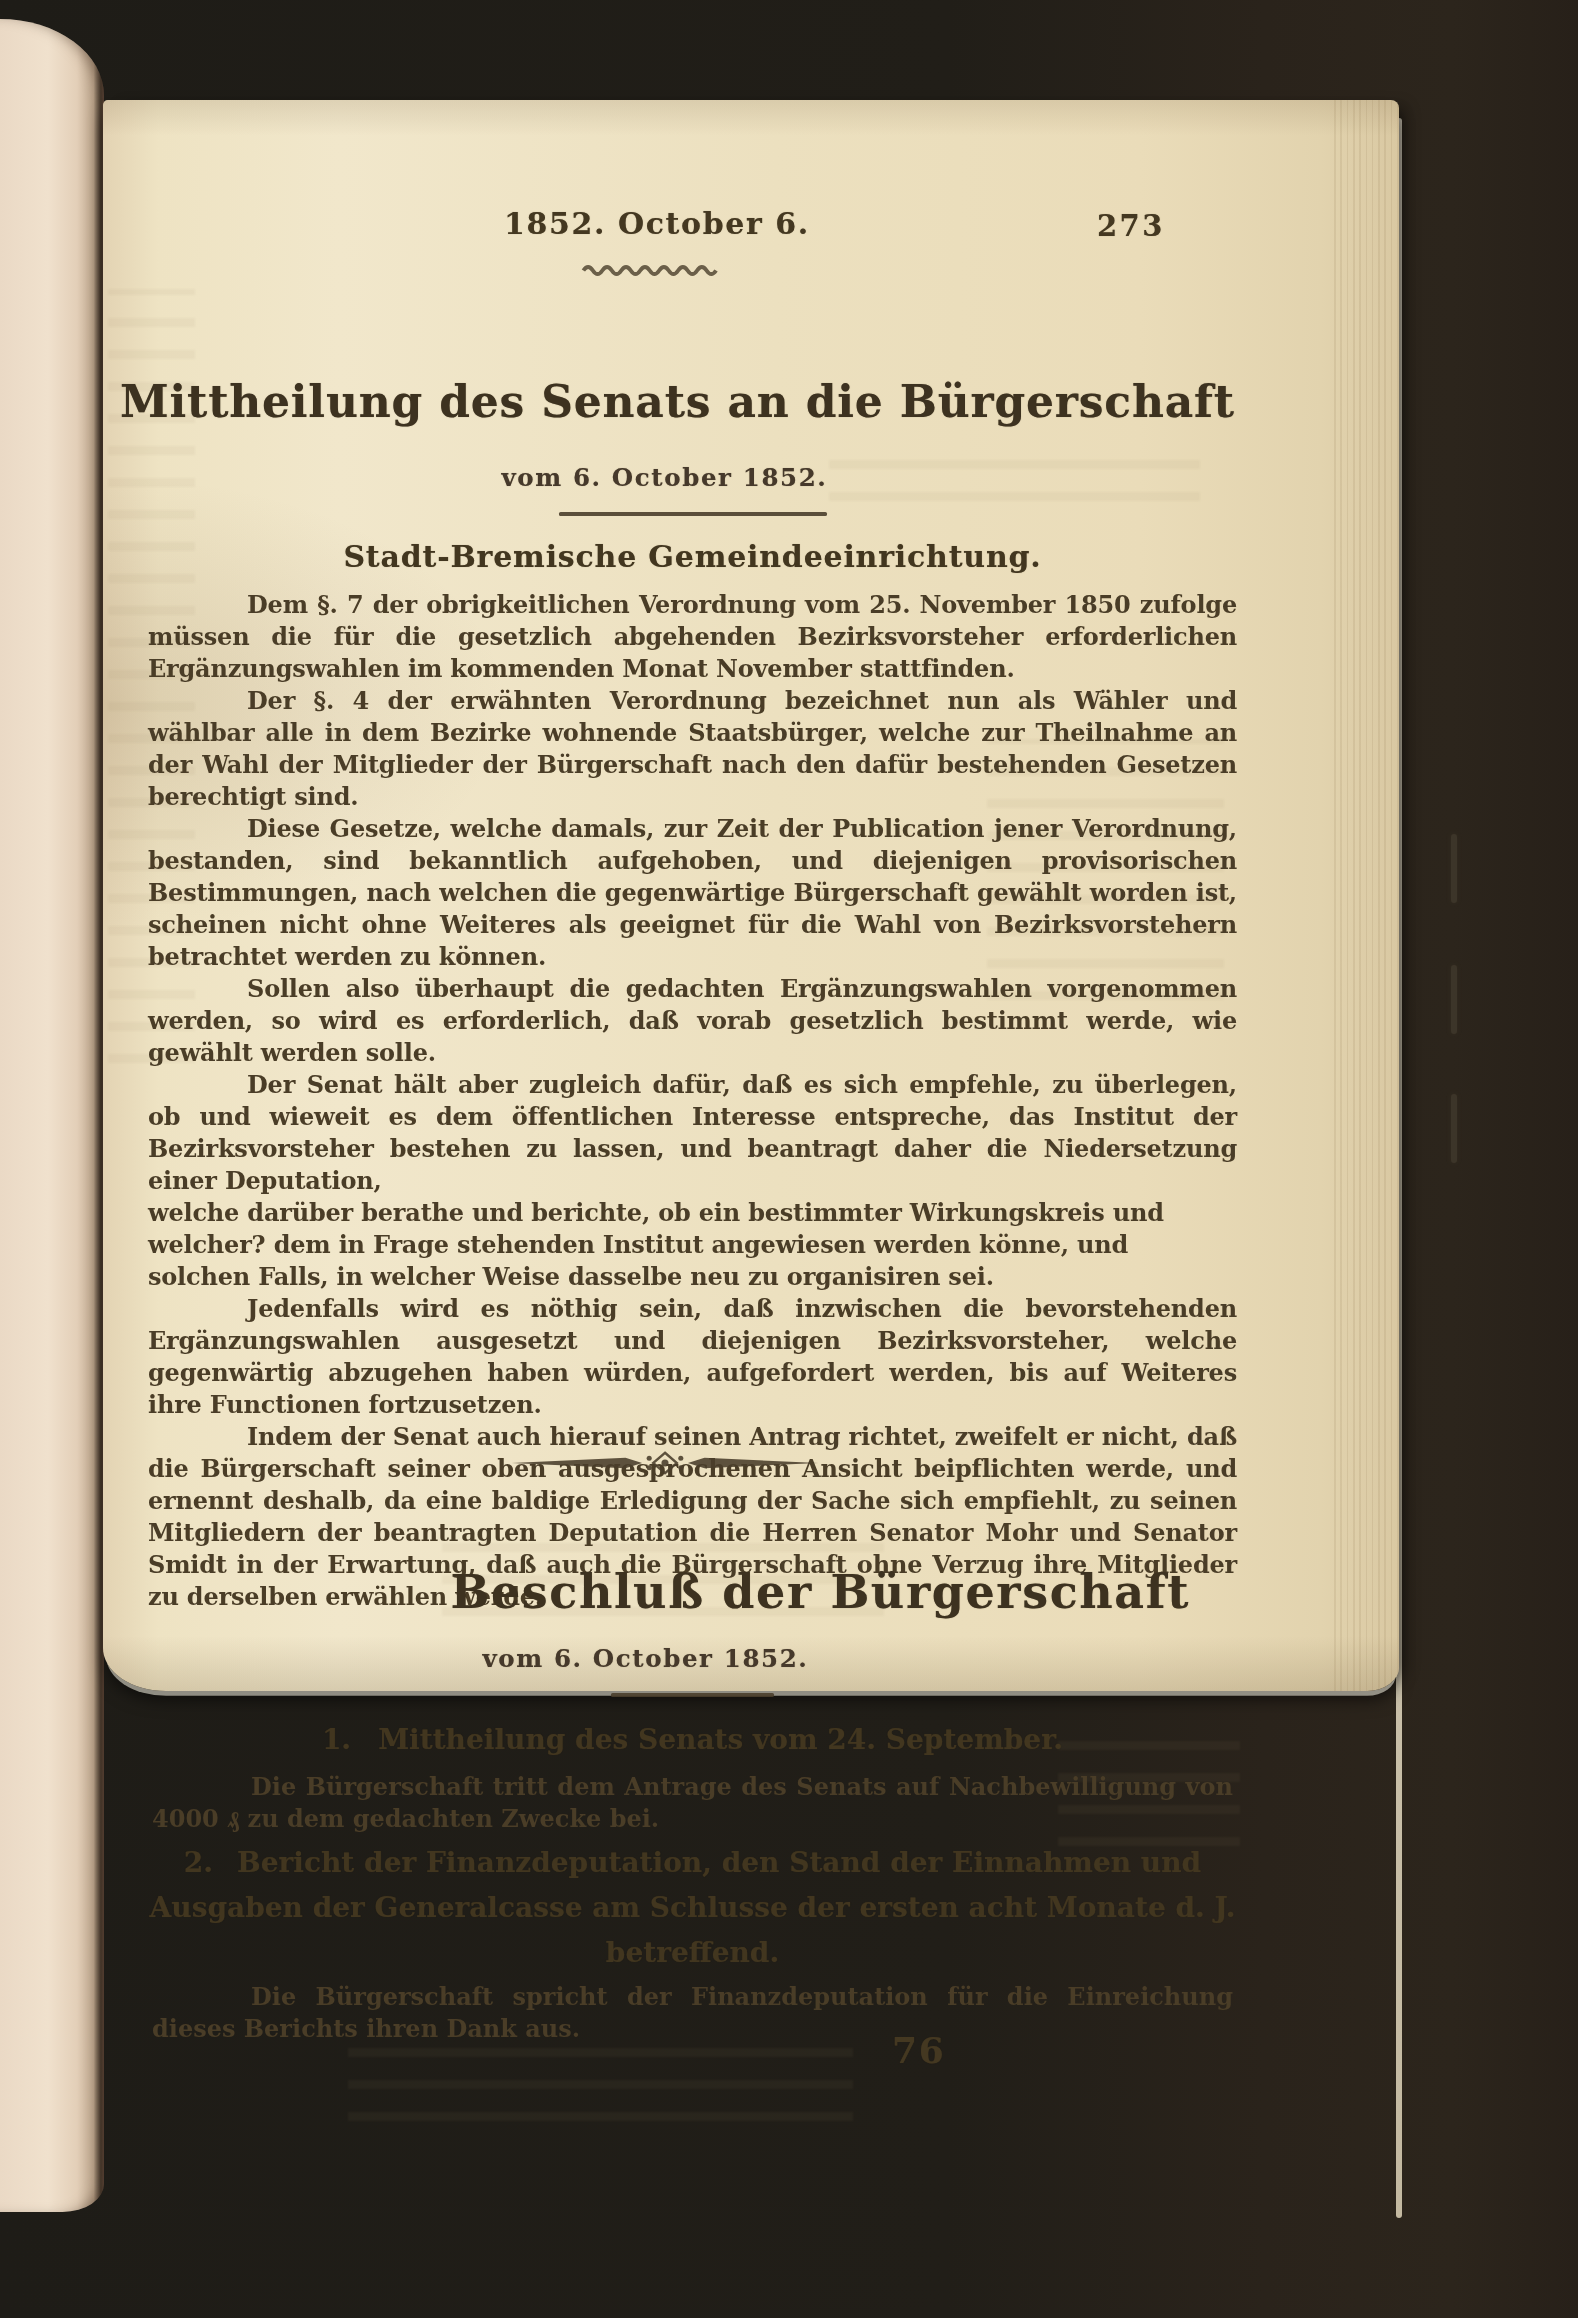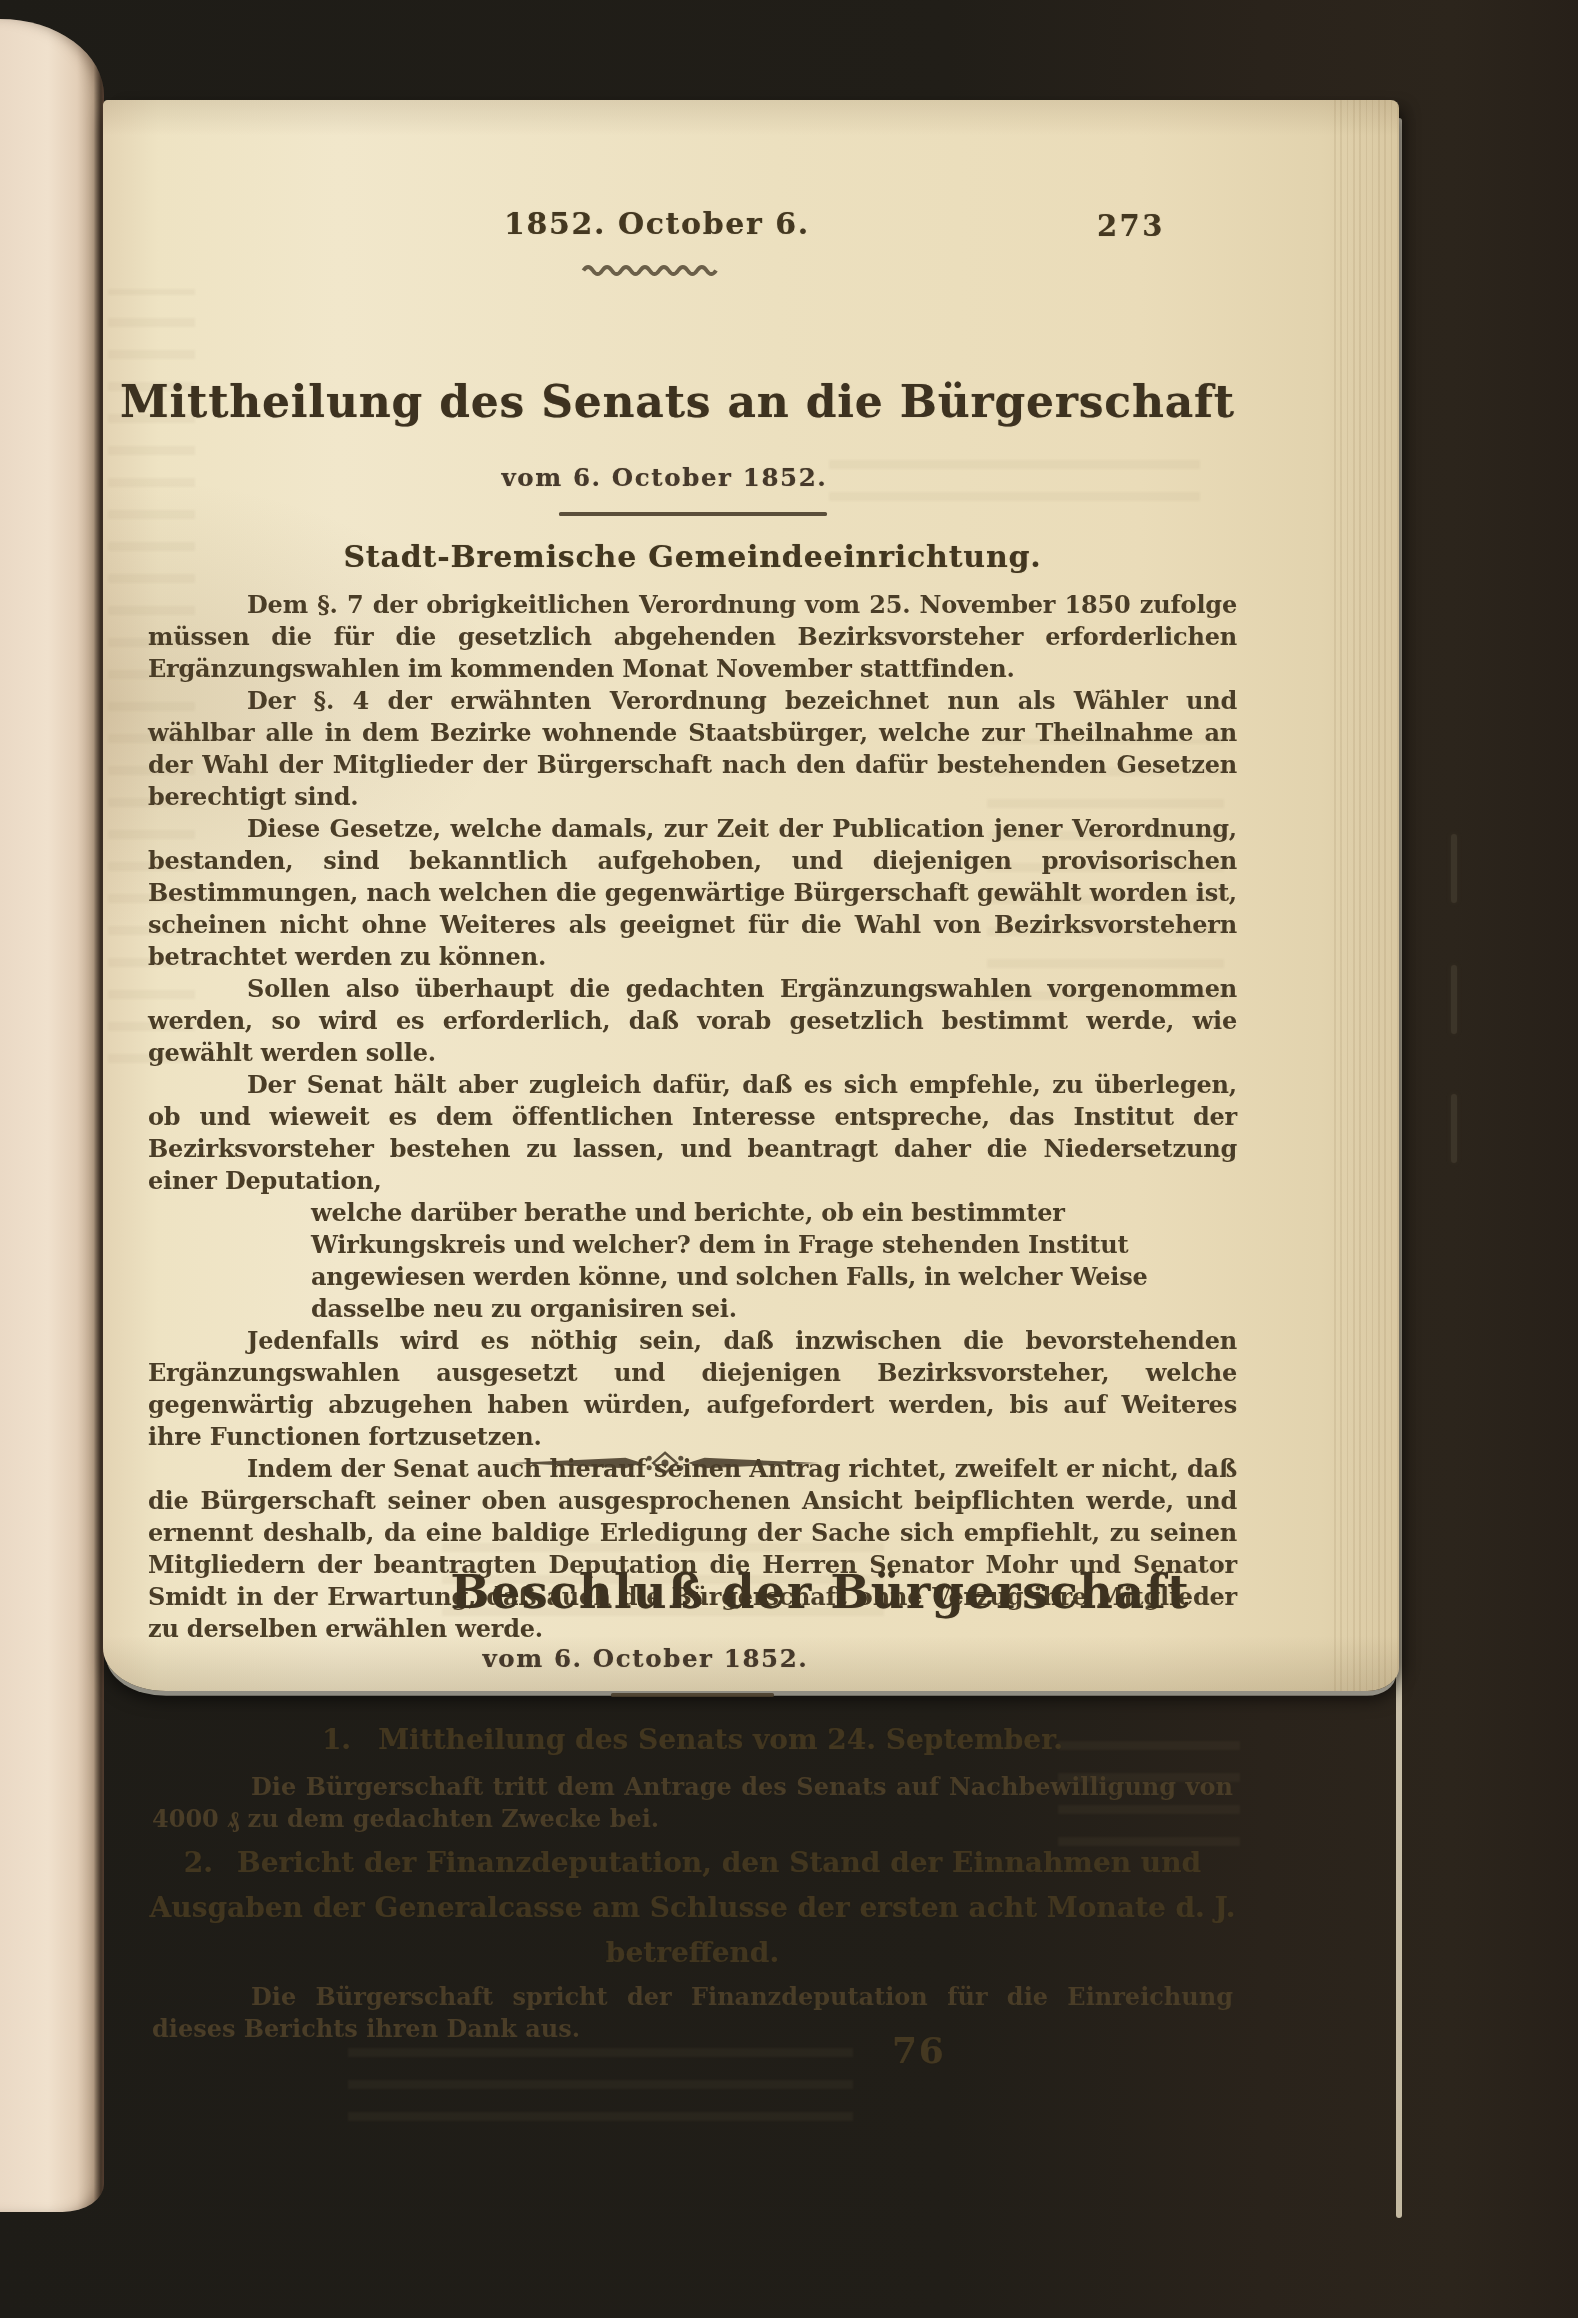--- a/index.html
+++ b/index.html
@@ -72,21 +72,21 @@
     position:absolute; left:45px; top:439px; width:1089px; text-align:center;
     font-size:30px; font-weight:bold; letter-spacing:0.8px; color:#42361f; white-space:nowrap;
   }
   
   .bodycol{
     position:absolute; left:45px; top:489px; width:1089px;
     font-size:24px; line-height:32px; text-align:justify; font-weight:bold;
     letter-spacing:-0.2px; color:#4a3d27;
   }
   .bodycol p{ margin:0; text-indent:99px; }
-  .bodycol p.clause{ margin-left:163px; margin-right:32px; text-indent:0; text-align:left; }
+  .bodycol p.clause{ margin-right:32px; text-indent:0; text-align:left; }
   
   .divider{ position:absolute; left:404px; top:1347px; }
   
   .res-title{
     position:absolute; left:45px; top:1465px; width:1089px; text-align:right; transform:translateX(-47px);
     font-size:46px; font-weight:bold; letter-spacing:1.6px; color:#3d3220; white-space:nowrap;
   }
   .res-sub{
     position:absolute; left:45px; top:1544px; width:1089px; text-align:center; transform:translateX(-47px);
     font-size:24.5px; font-weight:bold; letter-spacing:1.6px; color:#46392b;

